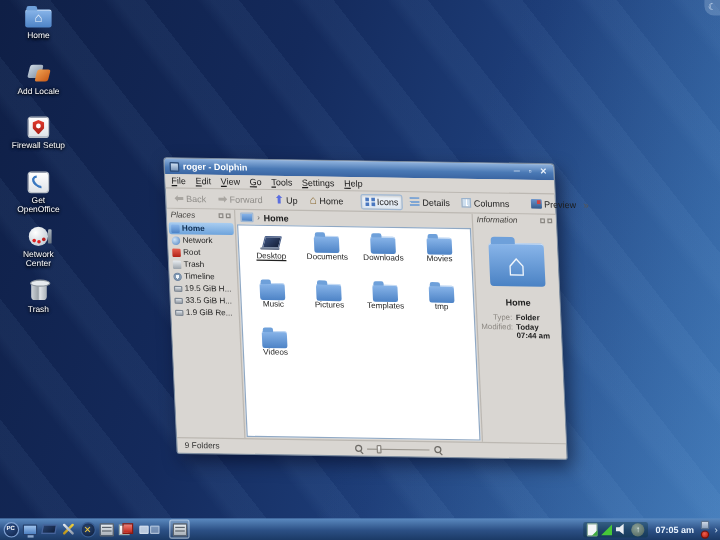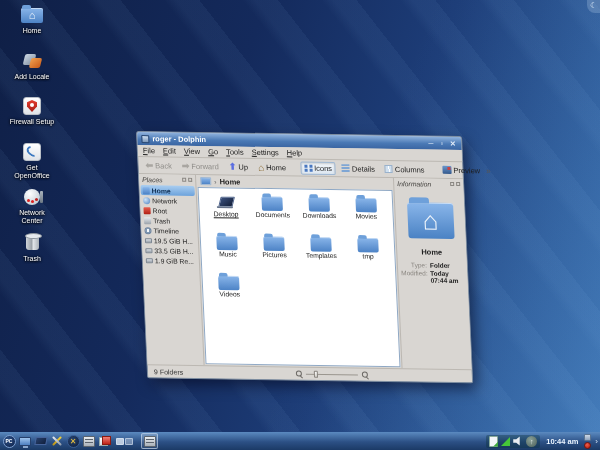--- a/index.html
+++ b/index.html
@@ -445,19 +445,19 @@
         <i></i>
       </span>
     </span>
   <span class="spacer"></span>
   <span class="tray">
     <span class="clipico"></span>
     <span class="sigico"></span>
     <span class="volico"></span>
     <span class="updico">↑</span>
   </span>
-  <span class="clock">10:44 am</span>
+  <span class="clock">07:05 am</span>
   <span class="sess">
     <span class="lockmini"></span>
     <span class="pwrmini"></span>
   </span>
   <span class="expander">›</span>
 </div>
 
 </body></html>

